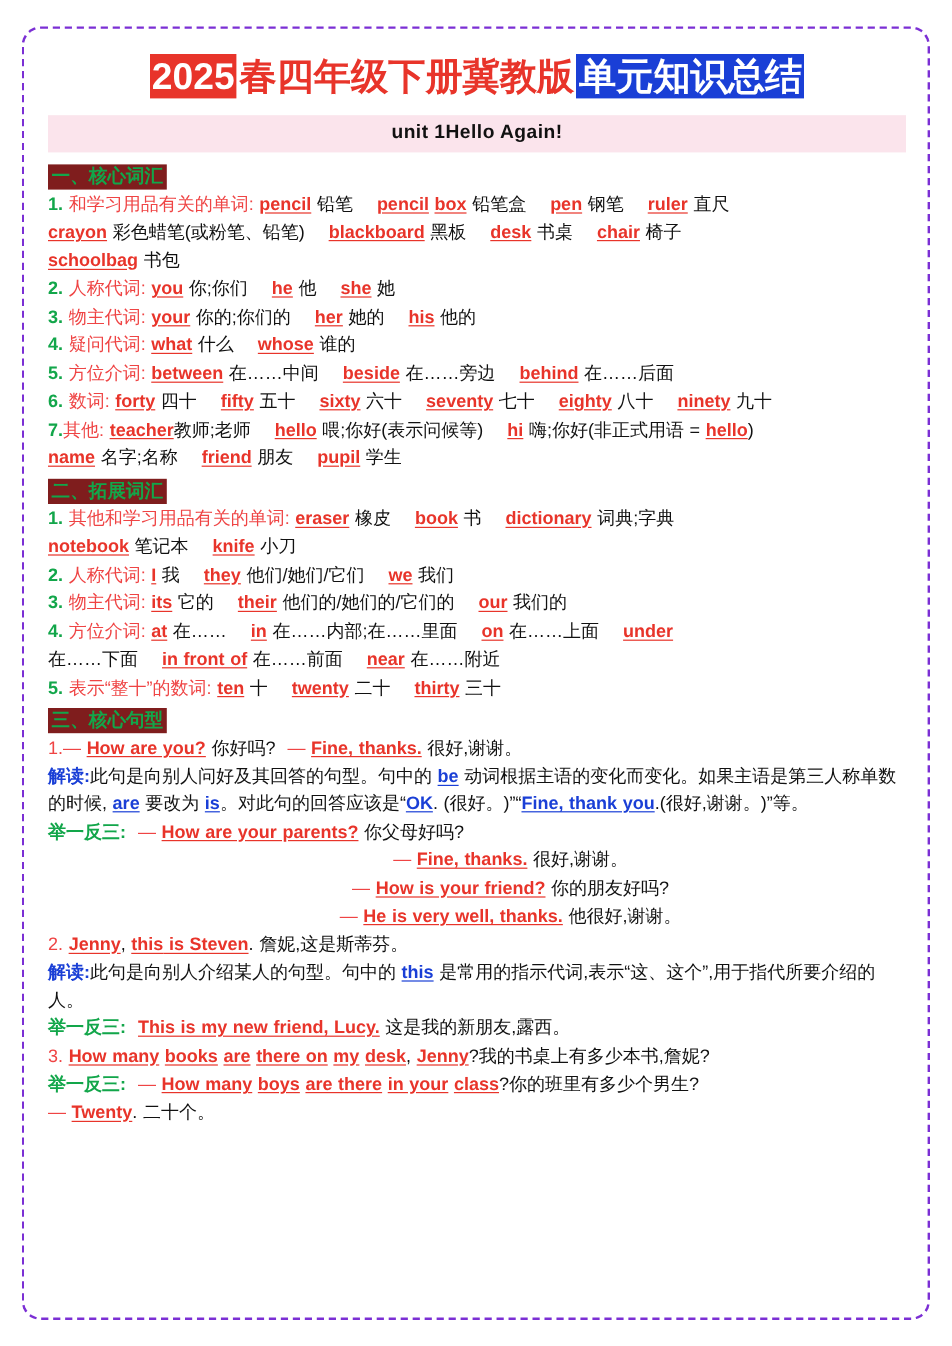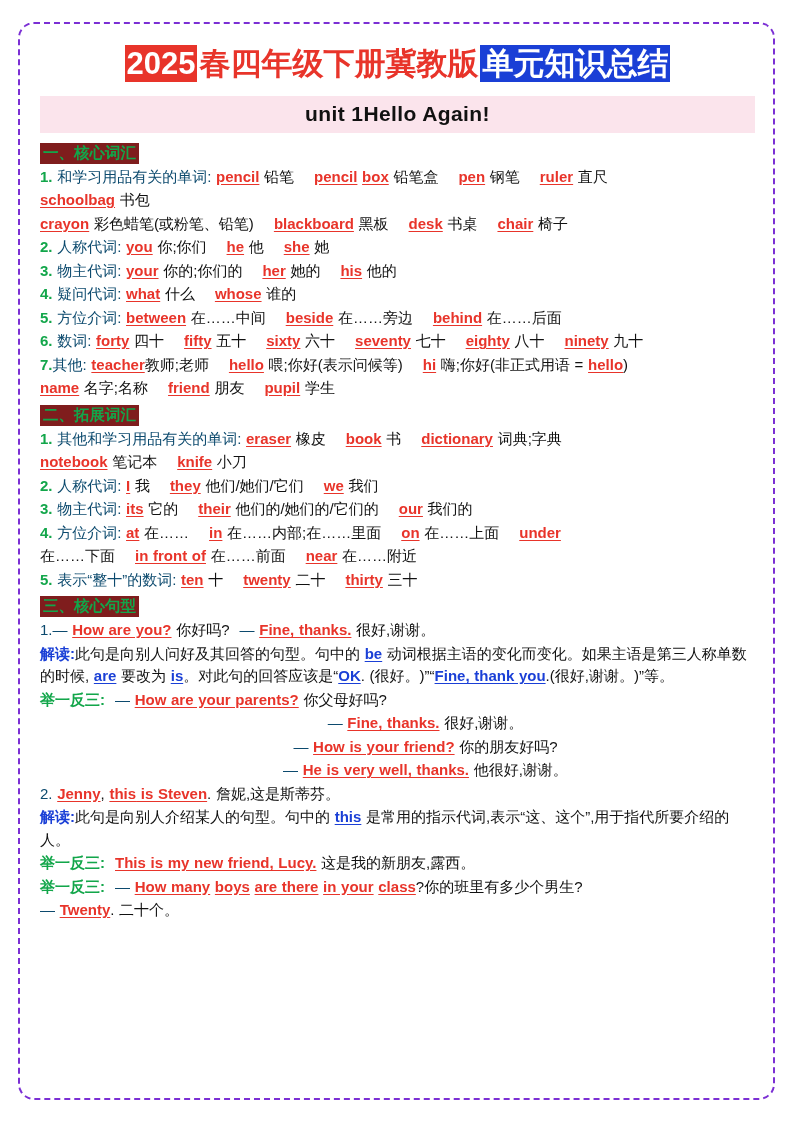--- a/index.html
+++ b/index.html
@@ -42,21 +42,21 @@
     padding:1px 2px;
   }
   .t-red{color:#E8342A;}
   .t-white-on-red{color:#ffffff;background:#E8342A;}
   .t-white-on-blue{color:#ffffff;background:#1A3FD6;}
 
   
   .unit-banner{
     background:#FBE4EC;
     text-align:center;
-    font-size:21px;
+    font-size:16px;
     font-weight:bold;
     color:#111;
     padding:6px 0 7px 0;
     margin:0 0 6px 0;
     letter-spacing:.4px;
   }
 
   
   .sec-head{
     display:inline-block;
@@ -82,21 +82,21 @@
     font-weight:bold;
     text-decoration:underline;
     text-underline-offset:2px;
   }
   .en-blue{
     color:#1A3FD6;
     font-weight:bold;
     text-decoration:underline;
     text-underline-offset:2px;
   }
-  .cnblk{color:#0c4a6e;}
+  .cnblk{color:#ef4444;}
   .label-green{color:#12A64A;font-weight:bold;}
   .label-blue{color:#1A3FD6;font-weight:bold;}
   .indent2{padding-left:56px;text-align:center;}
   .sp{display:inline-block;width:10px;}
   .sp2{display:inline-block;width:20px;}
 </style>
 </head>
 <body>
 
 <div class="page">
@@ -117,29 +117,29 @@
       <span class="num">1.</span>
       <span class="cnblk">和学习用品有关的单词:</span>
       <span class="en">pencil</span>
       <span>铅笔</span><span class="sp2"></span><span class="en">pencil</span>
       <span class="en">box</span>
       <span>铅笔盒</span><span class="sp2"></span><span class="en">pen</span>
       <span>钢笔</span><span class="sp2"></span><span class="en">ruler</span>
       <span>直尺</span>
     </div>
     <div class="line">
-      <span class="en">schoolbag</span>
-      <span>书包</span>
-    </div>
-    <div class="line">
       <span class="en">crayon</span>
       <span>彩色蜡笔(或粉笔、铅笔)</span><span class="sp2"></span><span class="en">blackboard</span>
       <span>黑板</span><span class="sp2"></span><span class="en">desk</span>
       <span>书桌</span><span class="sp2"></span><span class="en">chair</span>
       <span>椅子</span>
+    </div>
+    <div class="line">
+      <span class="en">schoolbag</span>
+      <span>书包</span>
     </div>
 
     <div class="line">
       <span class="num">2.</span>
       <span class="cnblk">人称代词:</span>
       <span class="en">you</span>
       <span>你;你们</span><span class="sp2"></span><span class="en">he</span>
       <span>他</span><span class="sp2"></span><span class="en">she</span>
       <span>她</span>
     </div>
@@ -295,20 +295,29 @@
     </div>
     <div class="line">
       <span class="label-blue">解读:</span><span>此句是向别人介绍某人的句型。句中的 </span><span class="en-blue">this</span><span> 是常用的指示代词,表示“这、这个”,用于指代所要介绍的人。</span>
     </div>
     <div class="line">
       <span class="label-green">举一反三:</span><span class="sp"></span><span class="en">This is my new friend, Lucy.</span>
       <span>这是我的新朋友,露西。</span>
     </div>
 
     <div class="line">
+      <span class="cnblk">3.</span>
+      <span class="en">How many</span>
+      <span class="en">books</span>
+      <span class="en">are</span>
+      <span class="en">there on</span>
+      <span class="en">my</span>
+      <span class="en">desk</span><span>, </span><span class="en">Jenny</span><span>?</span><span>我的书桌上有多少本书,詹妮?</span>
+    </div>
+    <div class="line">
       <span class="label-green">举一反三:</span><span class="sp"></span><span class="cnblk">—</span>
       <span class="en">How many</span>
       <span class="en">boys</span>
       <span class="en">are there</span>
       <span class="en">in your</span>
       <span class="en">class</span><span>?</span><span>你的班里有多少个男生?</span>
     </div>
     <div class="line">
       <span class="cnblk">—</span>
       <span class="en">Twenty</span><span>. </span><span>二十个。</span>

